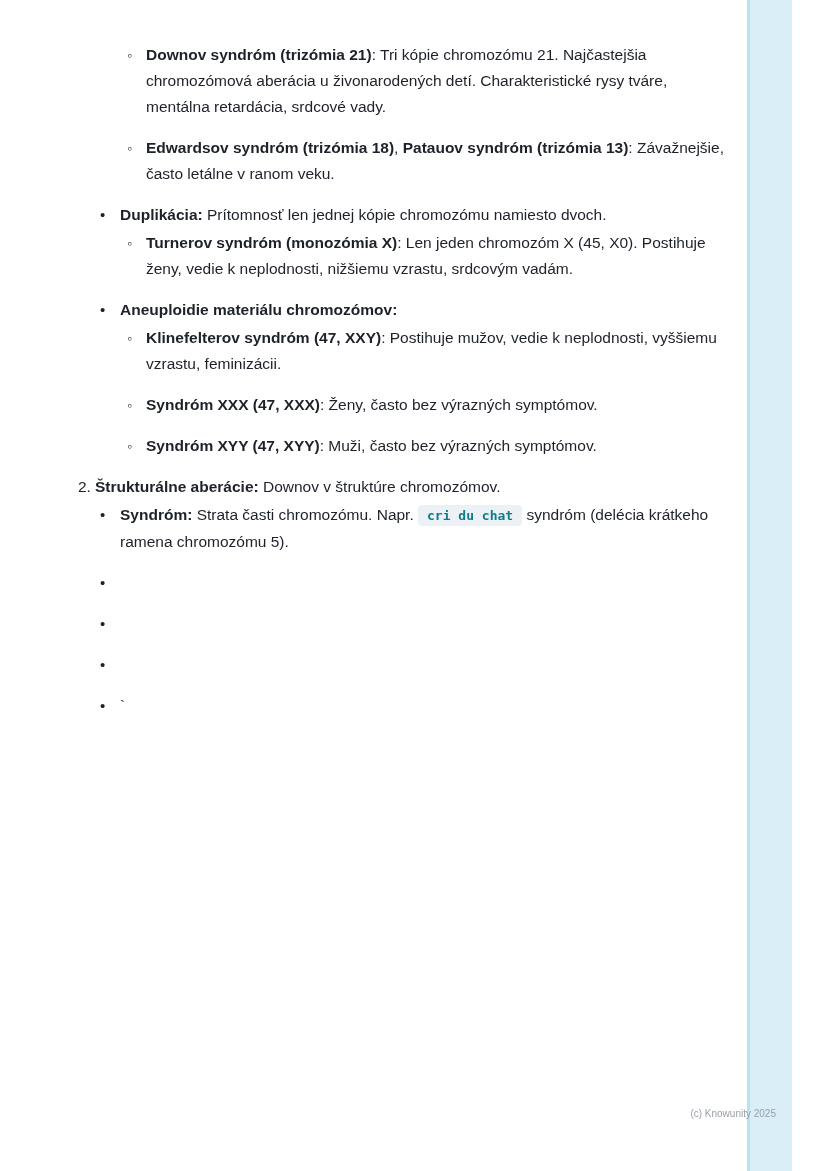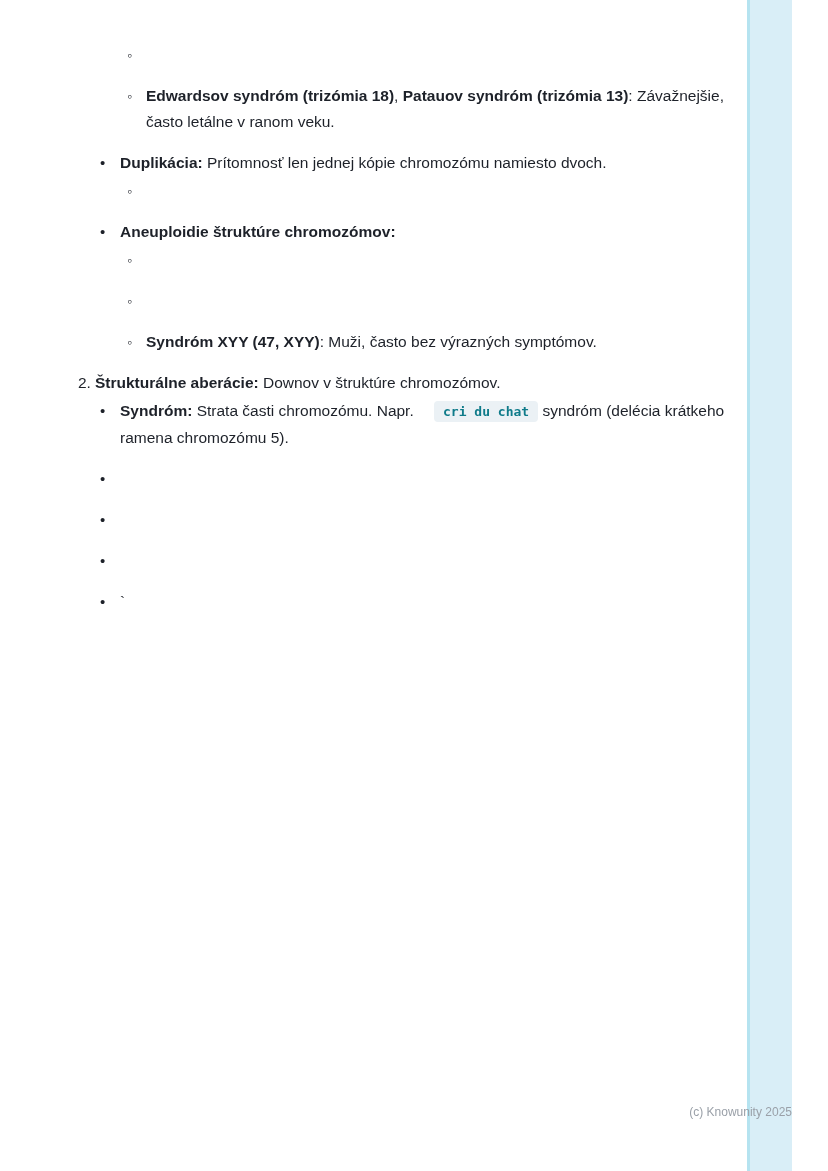--- a/index.html
+++ b/index.html
@@ -69,70 +69,74 @@
   .accent-line {
     position: absolute;
     top: 0;
     bottom: 0;
     right: 78px;
     width: 3px;
     z-index: 0;
   }
   .footer-copyright {
     position: absolute;
-    right: 36px;
+    right: 52px;
     bottom: 52px;
-    font-size: 12px;
+    font-size: 10px;
     color: #9aa0a8;
     z-index: 2;
   }
 </style>
 </head>
 <body style="color: rgb(29, 33, 41);">
 
 <div class="page">
   <div class="accent-line" style="background: rgb(181, 227, 240);"></div>
   <div class="accent-stripe" style="background: rgb(217, 238, 247);"></div>
 
   <div class="doc-list">
       <div class="item level-2">
         <span class="marker marker-circle">◦</span>
+        <div class="content"><span class="bold">Downov syndróm (trizómia 21)</span><span class="plain">: Tri kópie chromozómu 21. Najčastejšia chromozómová aberácia u živonarodených detí. Charakteristické rysy tváre, mentálna retardácia, srdcové vady.</span></div>
       </div>
       <div class="item level-2">
         <span class="marker marker-circle">◦</span>
         <div class="content"><span class="bold">Edwardsov syndróm (trizómia 18)</span><span class="plain">, </span><span class="bold">Patauov syndróm (trizómia 13)</span><span class="plain">: Závažnejšie, často letálne v ranom veku.</span></div>
       </div>
       <div class="item level-1" style="margin-bottom: 2px;">
         <span class="marker marker-disc">•</span>
         <div class="content"><span class="bold">Duplikácia:</span><span class="plain"> Prítomnosť len jednej kópie chromozómu namiesto dvoch.</span></div>
       </div>
       <div class="item level-2">
         <span class="marker marker-circle">◦</span>
+        <div class="content"><span class="bold">Turnerov syndróm (monozómia X)</span><span class="plain">: Len jeden chromozóm X (45, X0). Postihuje ženy, vedie k neplodnosti, nižšiemu vzrastu, srdcovým vadám.</span></div>
       </div>
       <div class="item level-1" style="margin-bottom: 2px;">
         <span class="marker marker-disc">•</span>
-        <div class="content"><span class="bold">Aneuploidie štruktúre chromozómov:</span></div>
+        <div class="content"><span class="bold">Aneuploidie materiálu chromozómov:</span></div>
       </div>
       <div class="item level-2">
         <span class="marker marker-circle">◦</span>
+        <div class="content"><span class="bold">Klinefelterov syndróm (47, XXY)</span><span class="plain">: Postihuje mužov, vedie k neplodnosti, vyššiemu vzrastu, feminizácii.</span></div>
       </div>
       <div class="item level-2">
         <span class="marker marker-circle">◦</span>
+        <div class="content"><span class="bold">Syndróm XXX (47, XXX)</span><span class="plain">: Ženy, často bez výrazných symptómov.</span></div>
       </div>
       <div class="item level-2">
         <span class="marker marker-circle">◦</span>
         <div class="content"><span class="bold">Syndróm XYY (47, XYY)</span><span class="plain">: Muži, často bez výrazných symptómov.</span></div>
       </div>
       <div class="item level-0" style="margin-bottom: 2px;">
         <span class="marker marker-number">2.</span>
         <div class="content"><span class="bold">Štrukturálne aberácie:</span><span class="plain"> Downov v štruktúre chromozómov.</span></div>
       </div>
       <div class="item level-1">
         <span class="marker marker-disc">•</span>
-        <div class="content"><span class="bold">Syndróm:</span><span class="plain"> Strata časti chromozómu. Napr. </span><code class="code-chip" style="color: rgb(15, 123, 138); background: rgb(235, 241, 245); margin-left: 16px;">cri du chat</code><span class="plain"> syndróm (delécia krátkeho ramena chromozómu 5).</span></div>
+        <div class="content"><span class="bold">Syndróm:</span><span class="plain"> Strata časti chromozómu. Napr. </span><code class="code-chip" style="color: rgb(15, 123, 138); background: rgb(235, 241, 245);">cri du chat</code><span class="plain"> syndróm (delécia krátkeho ramena chromozómu 5).</span></div>
       </div>
       <div class="item level-1">
         <span class="marker marker-disc">•</span>
       </div>
       <div class="item level-1">
         <span class="marker marker-disc">•</span>
       </div>
       <div class="item level-1">
         <span class="marker marker-disc">•</span>
       </div>

